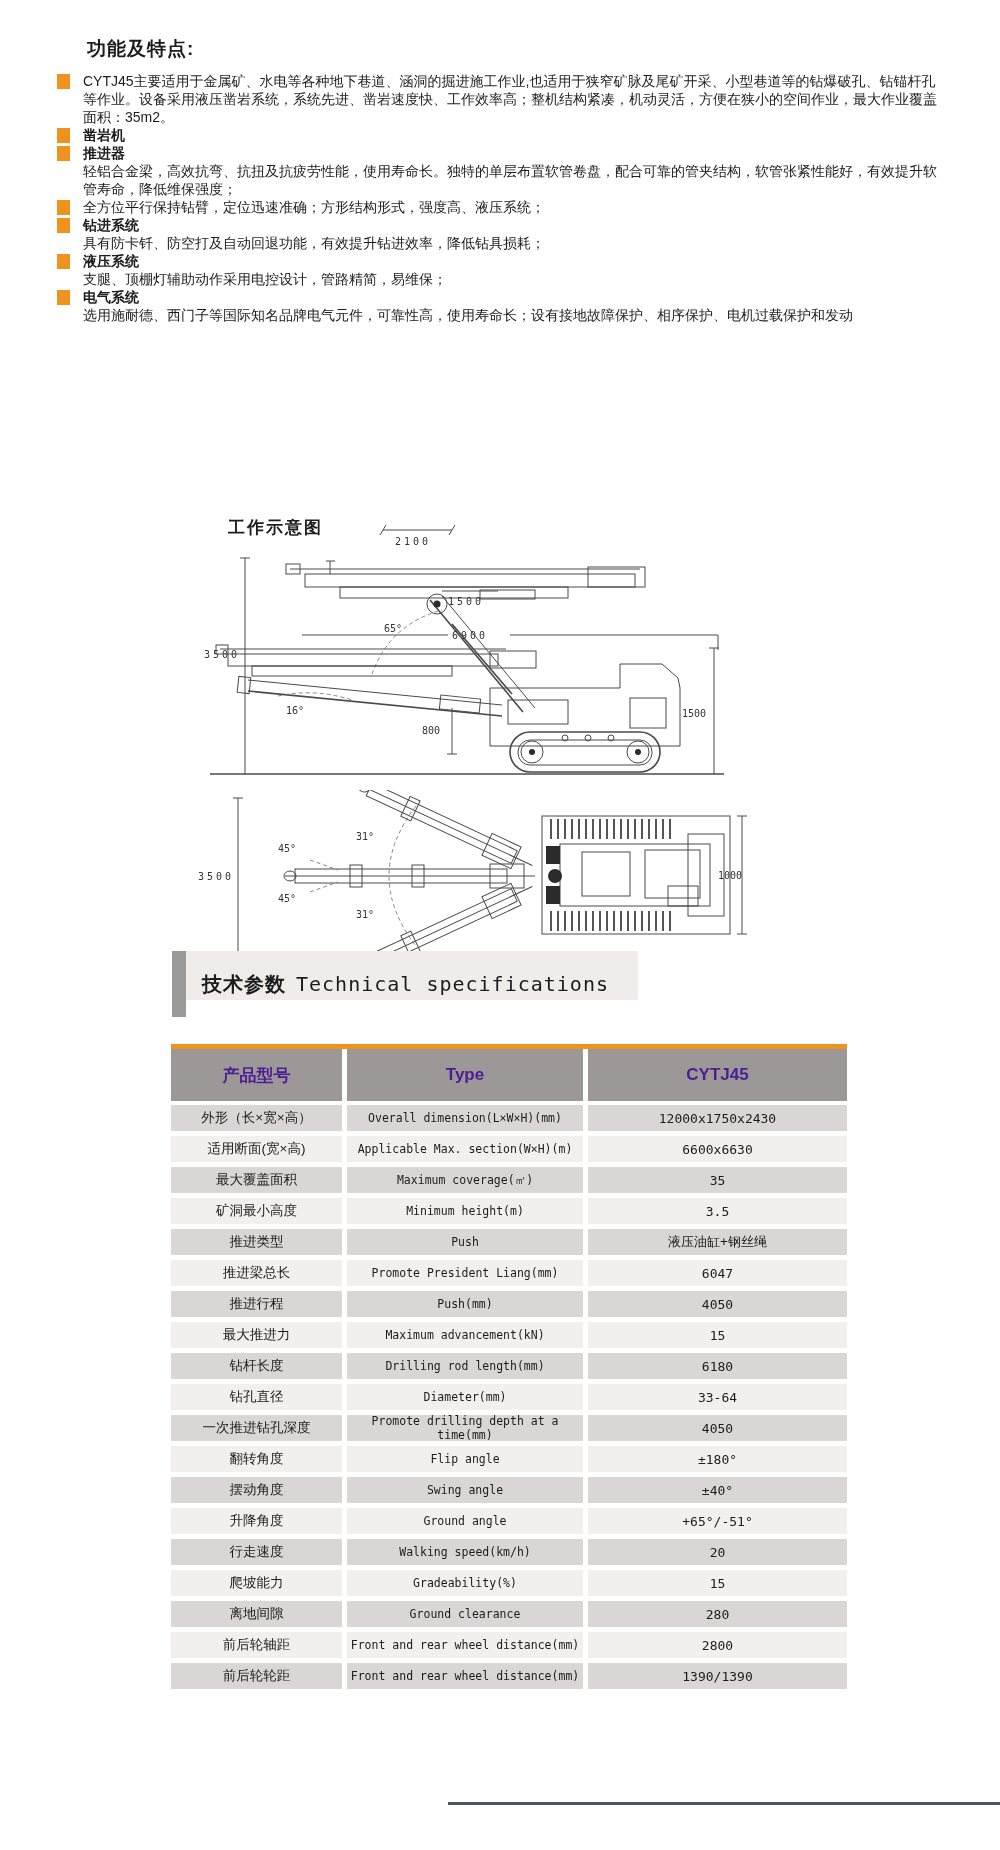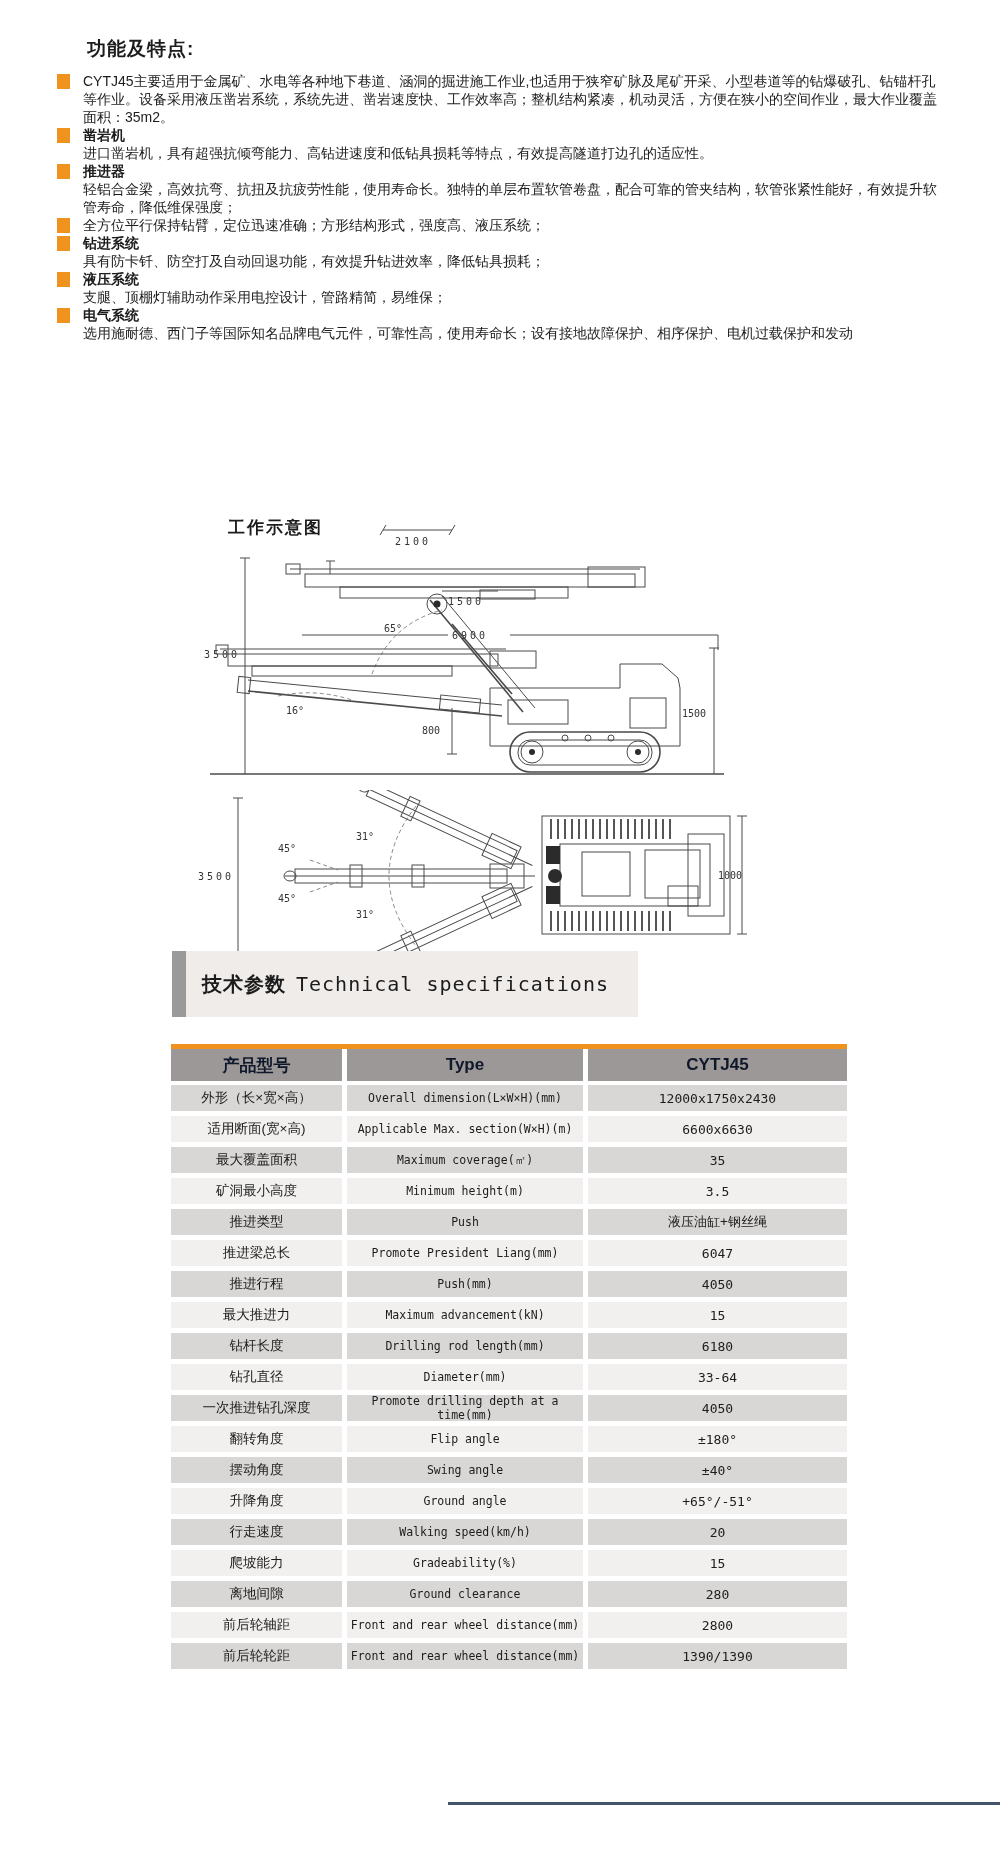--- a/index.html
+++ b/index.html
@@ -19,34 +19,34 @@
   .svg-wrap{position:absolute;}
   svg text{font-family:"DejaVu Sans Mono",monospace;font-size:10px;fill:#333;}
   svg .dim{letter-spacing:3px;}
   svg .ln{stroke:#4a4a4a;fill:none;stroke-width:1;}
   svg .ln2{stroke:#4a4a4a;fill:none;stroke-width:1.6;}
   svg .dash{stroke:#6a6a6a;fill:none;stroke-width:0.8;stroke-dasharray:4 3;}
   svg .hatch{stroke:#555;stroke-width:20;stroke-dasharray:2 5;fill:none;}
   svg .dark{fill:#2b2b2b;stroke:none;}
 
   
-  .spec-banner{position:absolute;left:172px;top:951px;width:466px;height:66px;background:#EFECEA;}
+  .spec-banner{position:absolute;left:172px;top:951px;width:466px;height:49px;background:#EFECEA;}
   .spec-banner .bar{position:absolute;left:0;top:0;width:14px;height:66px;background:#9A9A9A;}
   .spec-banner .txt{position:absolute;left:30px;top:0;height:66px;display:flex;align-items:center;
                     font-size:20px;white-space:nowrap;}
   .spec-banner .zh{font-weight:bold;letter-spacing:1px;margin-right:10px;}
   .spec-banner .en{font-family:"DejaVu Sans Mono",monospace;letter-spacing:1px;}
 
   
   .spec-table{position:absolute;left:171px;top:1044px;width:676px;}
   .orange-bar{height:5px;background:#F0921E;}
   .thead,.trow{display:grid;grid-template-columns:171px 236px 259px;column-gap:5px;}
   .thead{margin-top:0;}
-  .thead .tcell{background:#9B9897;height:32px;display:flex;align-items:center;justify-content:center;
-                font-size:17px;font-weight:bold;color:#0f172a;}
+  .thead .tcell{background:#9B9897;height:52px;display:flex;align-items:center;justify-content:center;
+                font-size:17px;font-weight:bold;color:#4c1d95;}
   .thead{margin-bottom:4px;}
   .trow{margin-bottom:5px;}
   .trow .tcell{height:26px;display:flex;align-items:center;justify-content:center;text-align:center;}
   .trow.light .tcell{background:#F2F0EF;}
   .trow.dark  .tcell{background:#D9D7D6;}
   .tcell.c0{font-size:13.5px;}
   .tcell.c1{font-family:"DejaVu Sans Mono",monospace;font-size:11.5px;}
   .tcell.c2{font-family:"DejaVu Sans Mono",monospace;font-size:13px;}
 
   
@@ -63,21 +63,20 @@
     <div class="feat-item">
       <span class="bullet"></span>
       <div class="feat-body">CYTJ45主要适用于金属矿、水电等各种地下巷道、涵洞的掘进施工作业,也适用于狭窄矿脉及尾矿开采、小型巷道等的钻爆破孔、钻锚杆孔等作业。设备采用液压凿岩系统，系统先进、凿岩速度快、工作效率高；整机结构紧凑，机动灵活，方便在狭小的空间作业，最大作业覆盖面积：35m2。</div>
     </div>
 
     <div id="feature-list">
         <div class="feat-item">
           <span class="bullet"></span>
           <div class="feat-body">
             <div class="feat-heading">凿岩机</div>
-            <div>进口凿岩机，具有超强抗倾弯能力、高钻进速度和低钻具损耗等特点，有效提高隧道打边孔的适应性。</div>
           </div>
         </div>
         <div class="feat-item">
           <span class="bullet"></span>
           <div class="feat-body">
             <div class="feat-heading">推进器</div>
             <div>轻铝合金梁，高效抗弯、抗扭及抗疲劳性能，使用寿命长。独特的单层布置软管卷盘，配合可靠的管夹结构，软管张紧性能好，有效提升软管寿命，降低维保强度；</div>
           </div>
         </div>
         <div class="feat-item">

